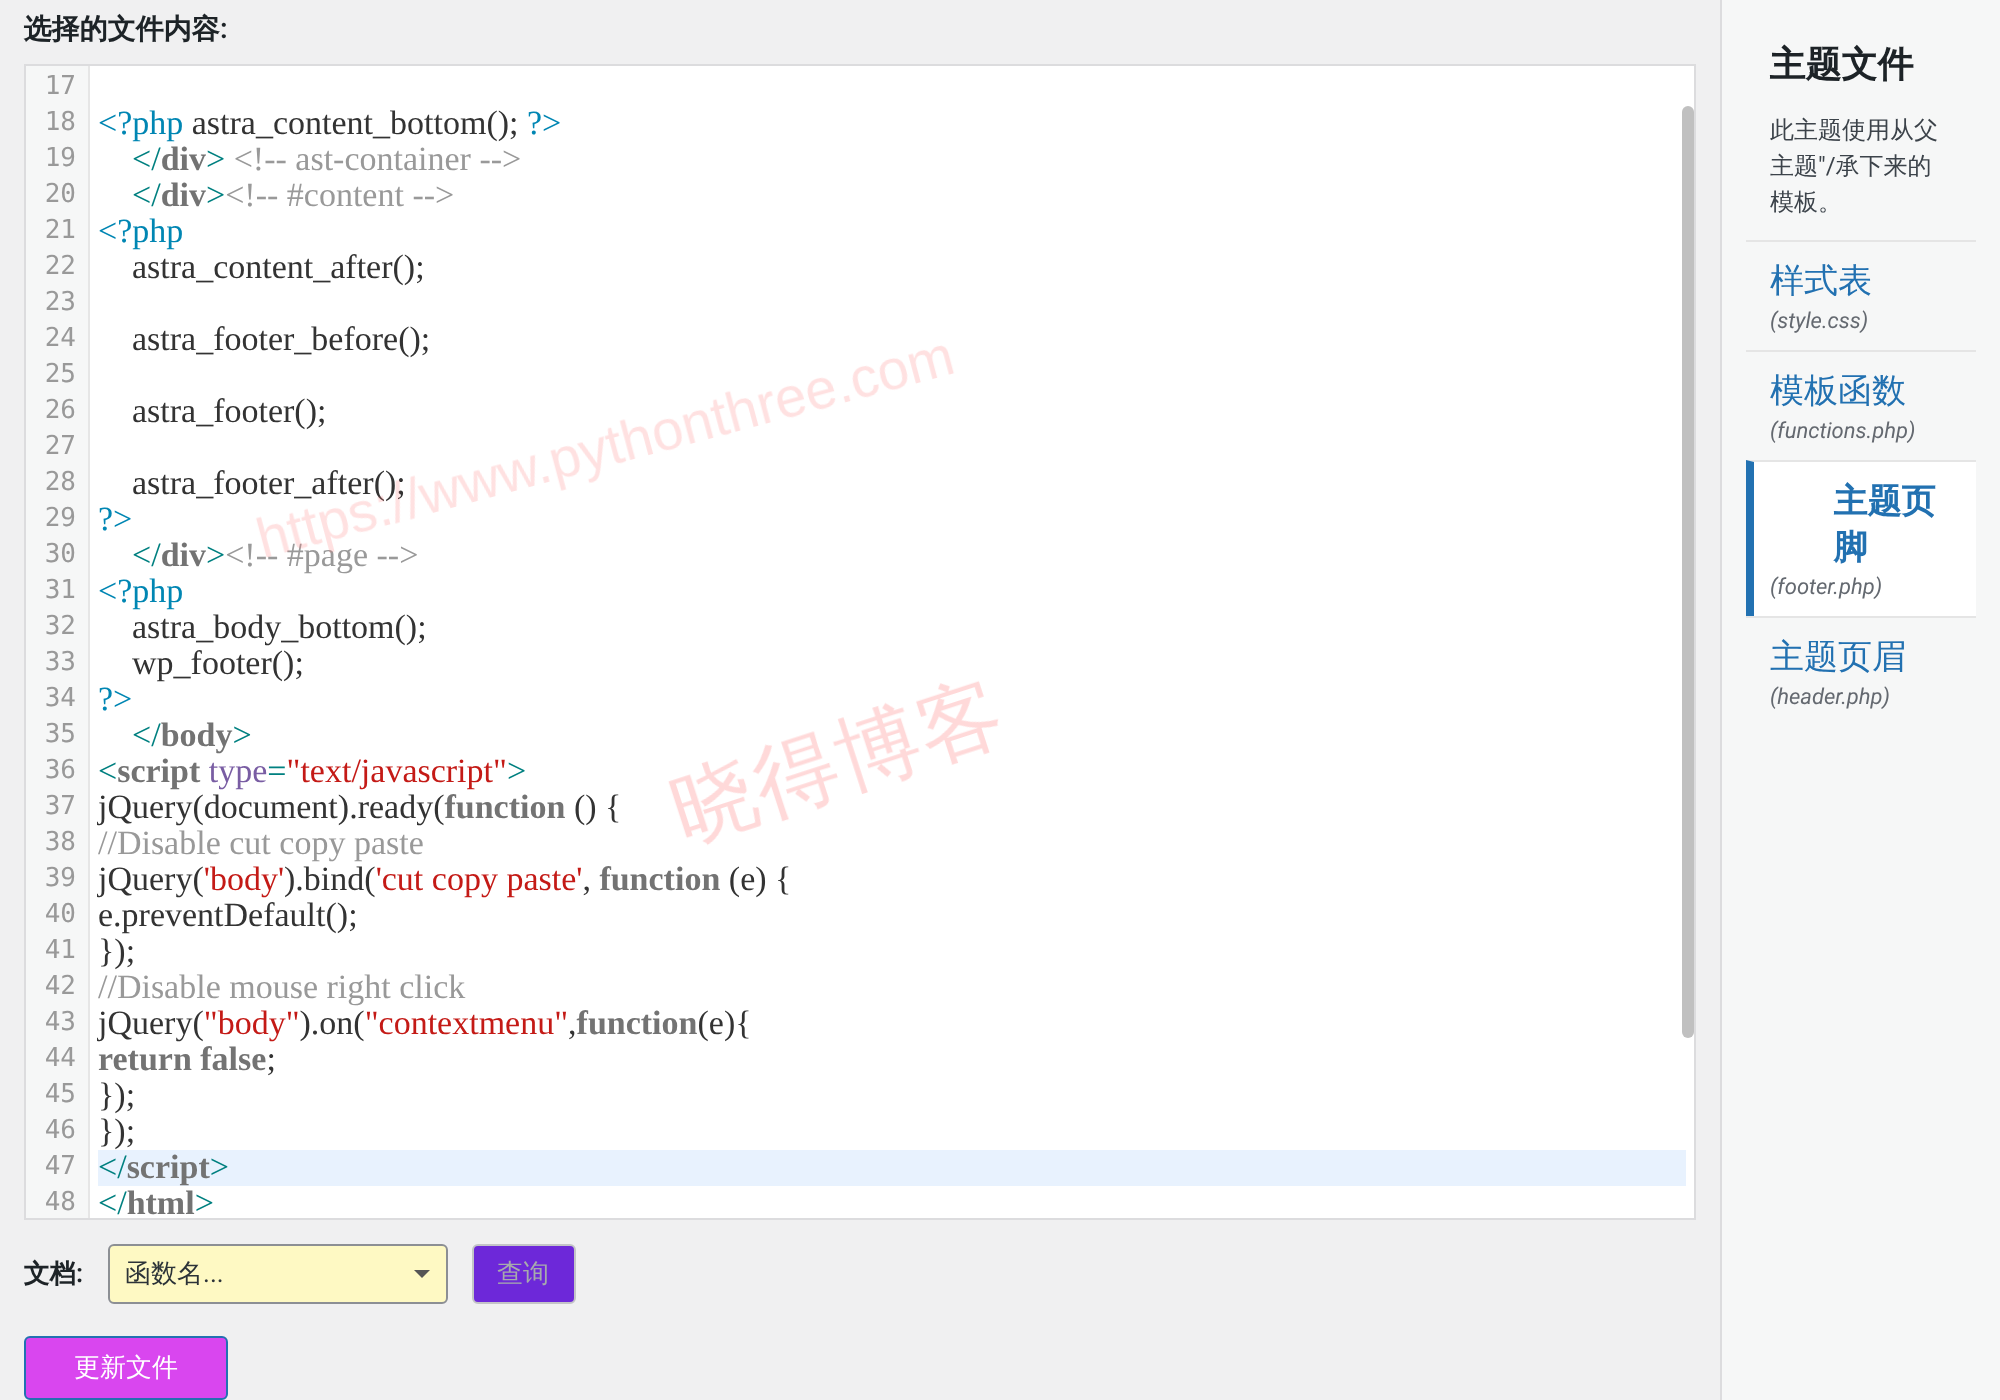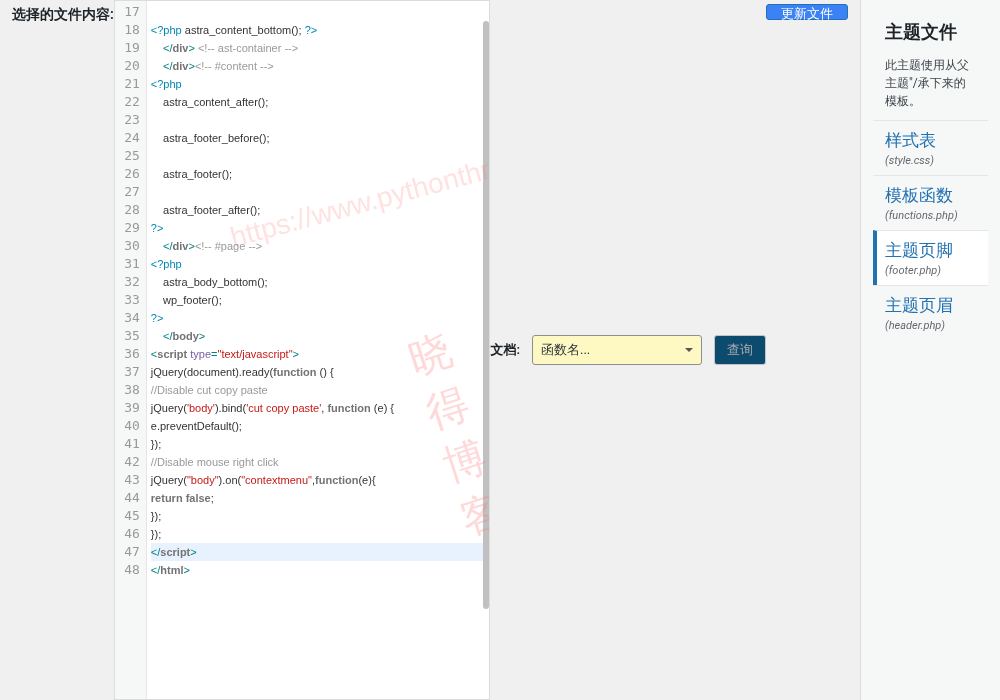--- a/index.html
+++ b/index.html
@@ -1,49 +1,49 @@
 <!DOCTYPE html>
 <html><head>
 <meta charset="utf-8">
 <style>
 * { margin: 0; padding: 0; box-sizing: border-box; }
 body { font-family: -apple-system, BlinkMacSystemFont, "Segoe UI", Roboto, sans-serif; font-size: 13px; background: #f0f0f1; color: #1d2327; }
 .container { display: flex; height: 700px; }
-.main { flex: 1; padding: 0 12px; display: flex; flex-direction: row; overflow: hidden; }
+.main { flex: 1; padding: 0 12px; display: flex; flex-direction: column; overflow: hidden; }
 .header-label { font-weight: 600; font-size: 14px; padding: 6px 0 8px 0; }
 .editor-wrap { flex: 1; border: 1px solid #dcdcde; background: #fff; overflow: hidden; display: flex; position: relative; }
 .gutter { background: #f6f7f7; border-right: 1px solid #e6e6e6; width: 32px; text-align: right; padding-top: 2px; color: #999; font-family: Consolas, Monaco, monospace; font-size: 13px; line-height: 18px; user-select: none; }
 .gutter div { padding-right: 6px; }
-.code { flex: 1; font-family: Liberation Sans, sans-serif; font-size: 11px; line-height: 18px; padding: 2px 4px 0 4px; overflow: auto; white-space: pre; position: relative; }
+.code { flex: 1; font-family: Liberation Serif, serif; font-size: 17px; line-height: 18px; padding: 2px 4px 0 4px; overflow: auto; white-space: pre; position: relative; }
 .code-line { white-space: pre; height: 18px; }
 .code-line.hl { background: #e8f2fe; }
 .scrollbar-track { position: absolute; right: 0; top: 0; bottom: 0; width: 8px; background: transparent; }
 .scrollbar-thumb { position: absolute; right: 0; top: 20px; bottom: 90px; width: 6px; background: #c0c0c0; border-radius: 3px; }
 
 .t-tag { color: #008080; }
 .t-attr { color: #795da3; }
 .t-str { color: #c41a16; }
 .t-kw { color: #737373; font-weight: bold; }
 .t-cm { color: #999; }
 .t-fn { color: #333; }
 .t-php { color: #0086b3; }
 .bottom-row { display: flex; align-items: center; gap: 12px; padding: 12px 0; }
 .bottom-label { font-weight: 600; }
 .select { border: 1px solid #8c8f94; border-radius: 3px; background: #fef9c3; height: 30px; min-width: 170px; padding: 0 24px 0 8px; font-size: 13px; position: relative; display: inline-flex; align-items: center; color: #2c3338; cursor: pointer; }
 .select::after { content: ''; position: absolute; right: 8px; top: 12px; border: 4px solid transparent; border-top-color: #555; }
-.btn-secondary { border: 1px solid #c3c4c7; background: #0c4a6e; color: #a7aaad; border-radius: 3px; height: 30px; padding: 0 12px; font-size: 13px; cursor: default; }
-.btn-primary { background: #3b82f6; color: #fff; border: 1px solid #2271b1; border-radius: 3px; height: 16px; padding: 0 14px; font-size: 13px; font-weight: 400; cursor: pointer; margin-top: 4px; }
+.btn-secondary { border: 1px solid #c3c4c7; background: #6d28d9; color: #a7aaad; border-radius: 3px; height: 30px; padding: 0 12px; font-size: 13px; cursor: default; }
+.btn-primary { background: #d946ef; color: #fff; border: 1px solid #2271b1; border-radius: 3px; height: 32px; padding: 0 24px; font-size: 13px; font-weight: 400; cursor: pointer; margin-top: 4px; }
 .sidebar { width: 140px; border-left: 1px solid #dcdcde; background: #f6f7f7; padding: 12px; overflow: hidden; }
 .sidebar-title { font-size: 18px; font-weight: 600; padding: 8px 12px 12px; background: #f6f7f7; }
 .sidebar-desc { font-size: 12px; padding: 0 12px 10px; color: #3c434a; line-height: 1.5; }
 .file-list { }
 .file-item { padding: 8px 12px; border-top: 1px solid #e5e5e5; cursor: pointer; }
 .file-item.active { background: #fff; border-left: 4px solid #2271b1; padding-left: 8px; }
 .file-item .fname { color: #2271b1; font-size: 17px; }
-.file-item.active .fname { font-weight: 400; }
+.file-item.active .fname { font-weight: 700; margin-left: 32px; }
 .file-item .fpath { font-size: 11px; color: #646970; font-style: italic; margin-top: 2px; }
 .watermark { position: absolute; left: 320px; top: 320px; transform: rotate(-18deg); font-size: 42px; font-weight: 300; color: rgba(255,120,120,0.28); pointer-events: none; font-family: sans-serif; letter-spacing: 1px; }
 .watermark2 { position: absolute; left: 110px; top: 175px; transform: rotate(-15deg); font-size: 28px; color: rgba(255,120,120,0.22); pointer-events: none; font-family: sans-serif; }
 </style>
 </head>
 <body>
 
 <div class="container">
   <div class="main">
     <div class="header-label">选择的文件内容:</div>

